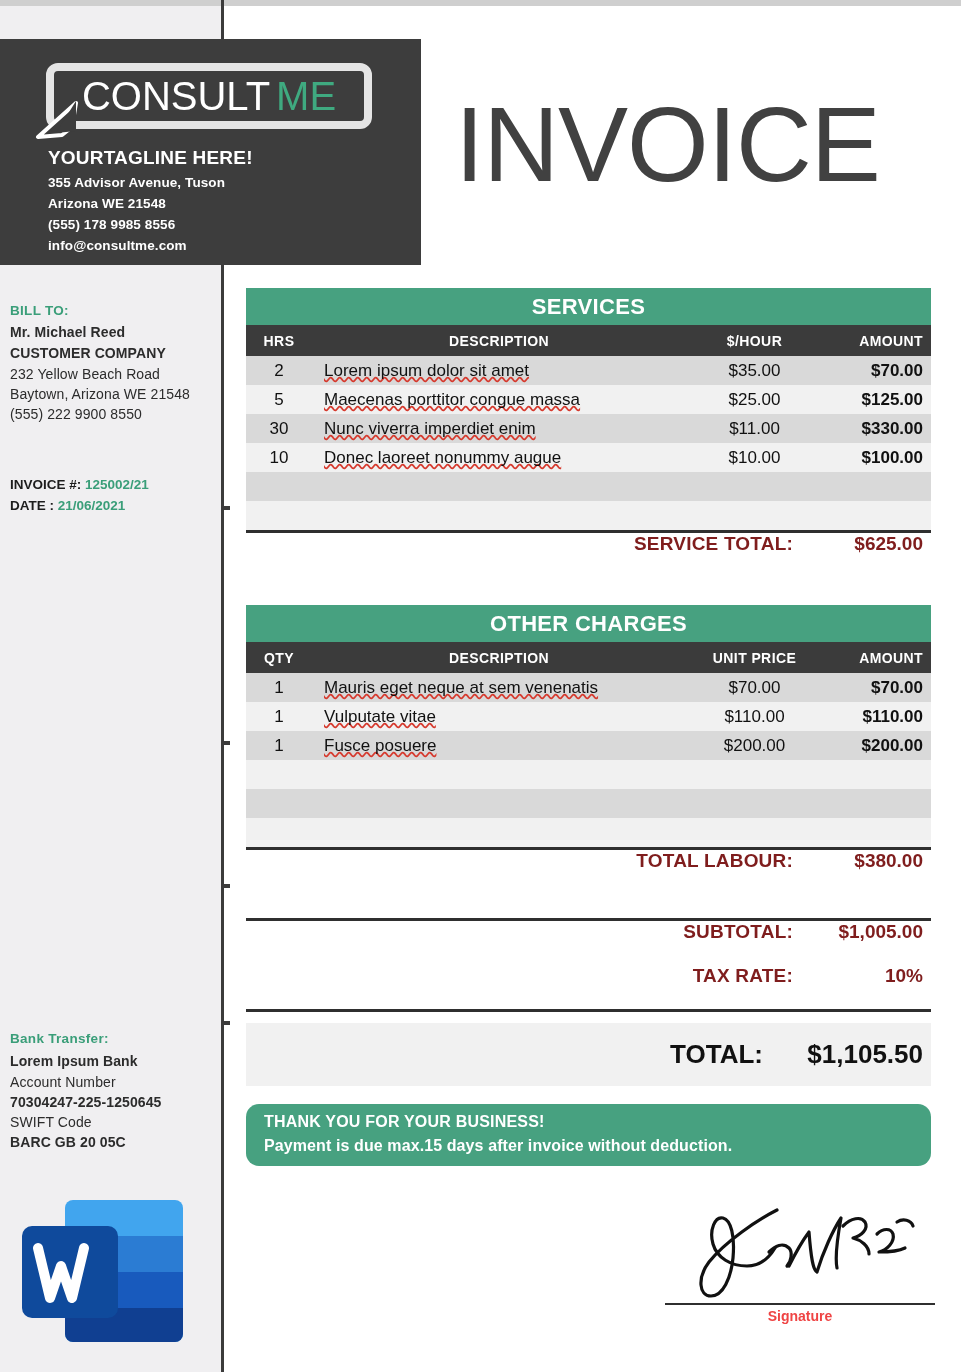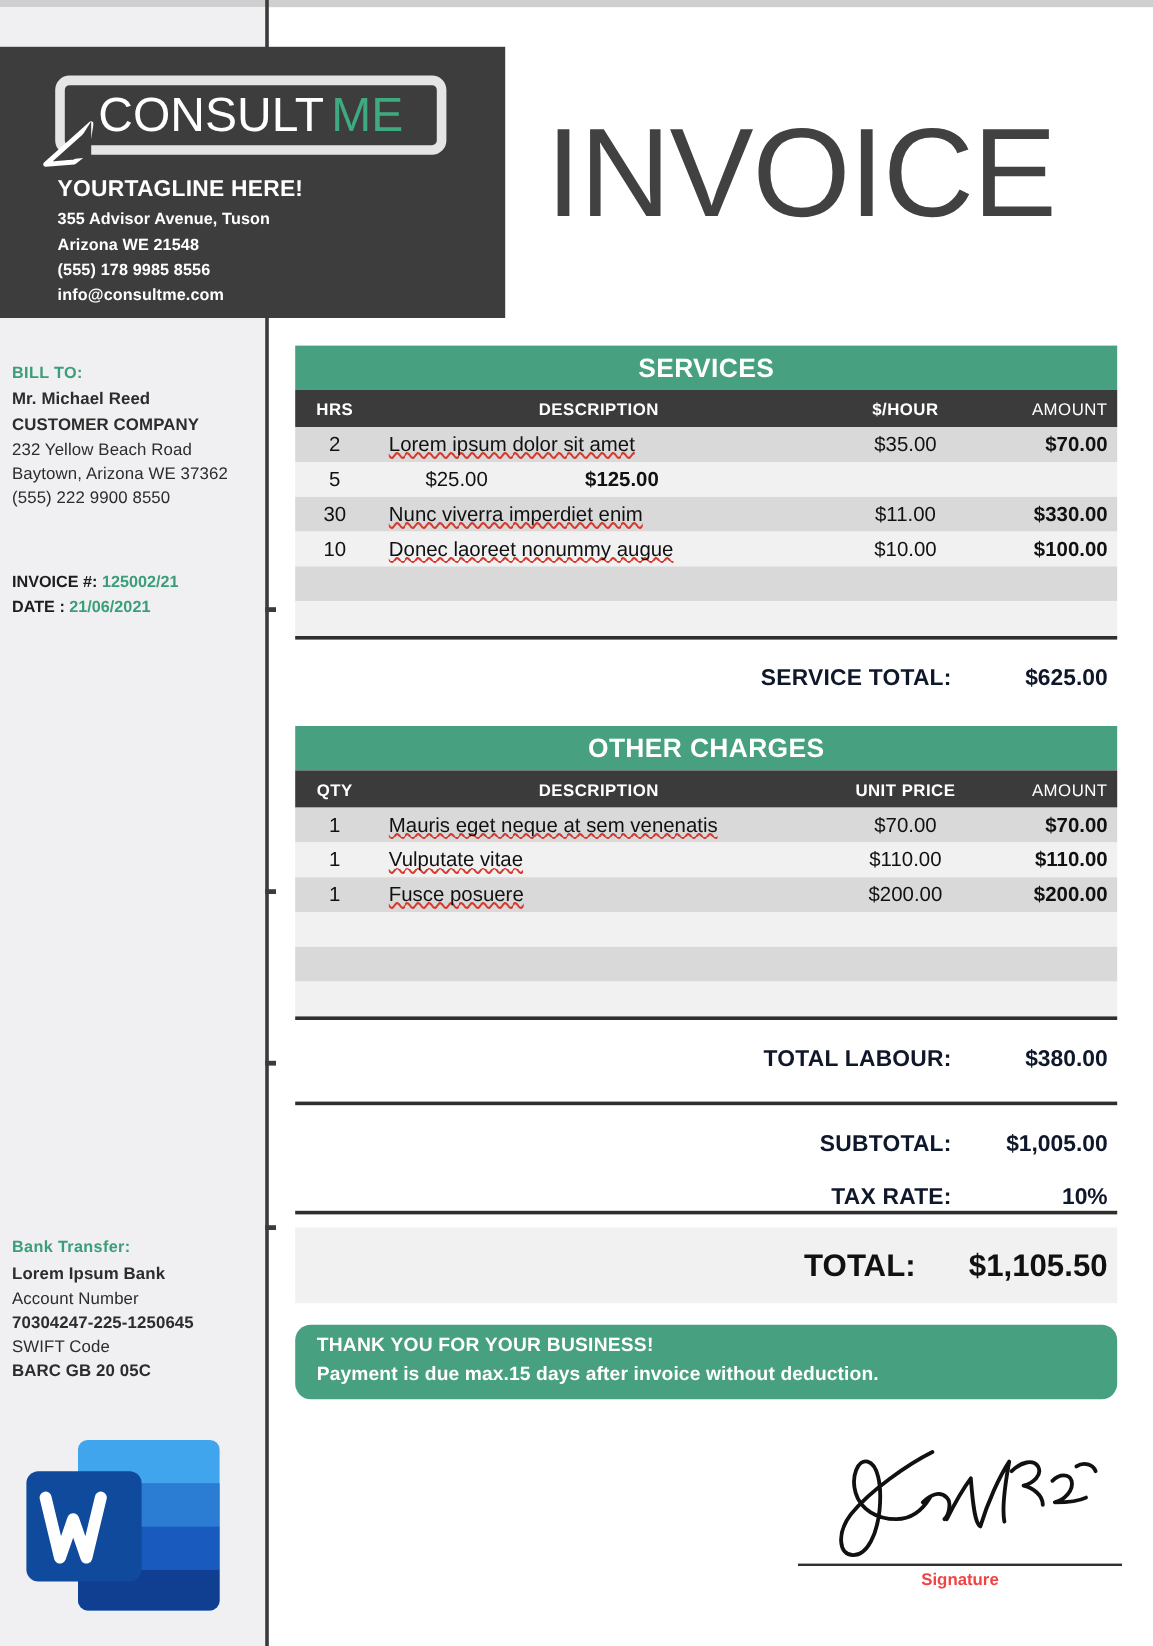--- a/index.html
+++ b/index.html
@@ -89,29 +89,29 @@
   }
   .tbl-row.odd  { background:#d9d9d9; }
   .tbl-row.even { background:#f1f1f1; }
   .tbl-row.blank { height:29px; }
 
   .c-qty   { width:66px;  text-align:center; }
   .c-desc  { width:374px; text-align:left; padding-left:12px; }
   .c-price { width:137px; text-align:center; }
   .c-amt   { width:108px; text-align:right; padding-right:8px; font-weight:700; }
   .tbl-head .c-desc { text-align:center; padding-left:0; }
-  .tbl-head .c-amt  { font-weight:400; padding-right:8px;}
+  .tbl-head .c-amt  { font-weight:700; padding-right:8px;}
 
   .spell { text-decoration: underline wavy #d63a2e; text-decoration-skip-ink:none; }
 
   .rule-dark { height:3px; background:#2f2f2f; width:685px; }
 
   .total-row {
-    display:flex; align-items:flex-end; height:44px;
-    font-size:19px; font-weight:700; color:#0f172a;
+    display:flex; align-items:flex-start; height:44px;
+    font-size:19px; font-weight:700; color:#7f1d1d;
   }
   .total-row .lbl { flex:1; text-align:right; padding-right:18px; letter-spacing:.2px; }
   .total-row .val { width:120px; text-align:right; padding-right:8px; }
 
   .grand {
     background:#f1f1f1; height:63px; display:flex; align-items:center;
   }
   .grand .lbl { flex:1; text-align:right; padding-right:18px; font-size:26px; font-weight:700; color:#111; }
   .grand .val { width:150px; text-align:right; padding-right:8px; font-size:26px; font-weight:700; color:#111; }
 
@@ -164,21 +164,21 @@
     <div class="hdr-line" style="top:178px">(555) 178 9985 8556</div>
     <div class="hdr-line" style="top:199px">info@consultme.com</div>
   </div>
 
   <div class="invoice-title">INVOICE</div>
 
   <div class="side-green-head" style="left:10px; top:303px">BILL TO:</div>
   <div class="side-line bold" style="left:10px; top:324px">Mr. Michael Reed</div>
   <div class="side-line bold" style="left:10px; top:345px">CUSTOMER COMPANY</div>
   <div class="side-line" style="left:10px; top:366px">232 Yellow Beach Road</div>
-  <div class="side-line" style="left:10px; top:386px">Baytown, Arizona WE 37362</div>
+  <div class="side-line" style="left:10px; top:386px">Baytown, Arizona WE 21548</div>
   <div class="side-line" style="left:10px; top:406px">(555) 222 9900 8550</div>
 
   <div class="side-kv" style="left:10px; top:477px">
     <span class="k">INVOICE #:</span>
     <span class="v">125002/21</span>
   </div>
   <div class="side-kv" style="left:10px; top:498px">
     <span class="k">DATE :</span>
     <span class="v">21/06/2021</span>
   </div>
@@ -200,20 +200,21 @@
     </div>
 
     <div class="tbl-row odd">
       <div class="c-qty">2</div>
       <div class="c-desc"><span class="spell">Lorem ipsum dolor sit amet</span></div>
       <div class="c-price">$35.00</div>
       <div class="c-amt">$70.00</div>
     </div>
     <div class="tbl-row even">
       <div class="c-qty">5</div>
+      <div class="c-desc"><span class="spell">Maecenas porttitor congue massa</span></div>
       <div class="c-price">$25.00</div>
       <div class="c-amt">$125.00</div>
     </div>
     <div class="tbl-row odd">
       <div class="c-qty">30</div>
       <div class="c-desc"><span class="spell">Nunc viverra imperdiet enim</span></div>
       <div class="c-price">$11.00</div>
       <div class="c-amt">$330.00</div>
     </div>
     <div class="tbl-row even">

